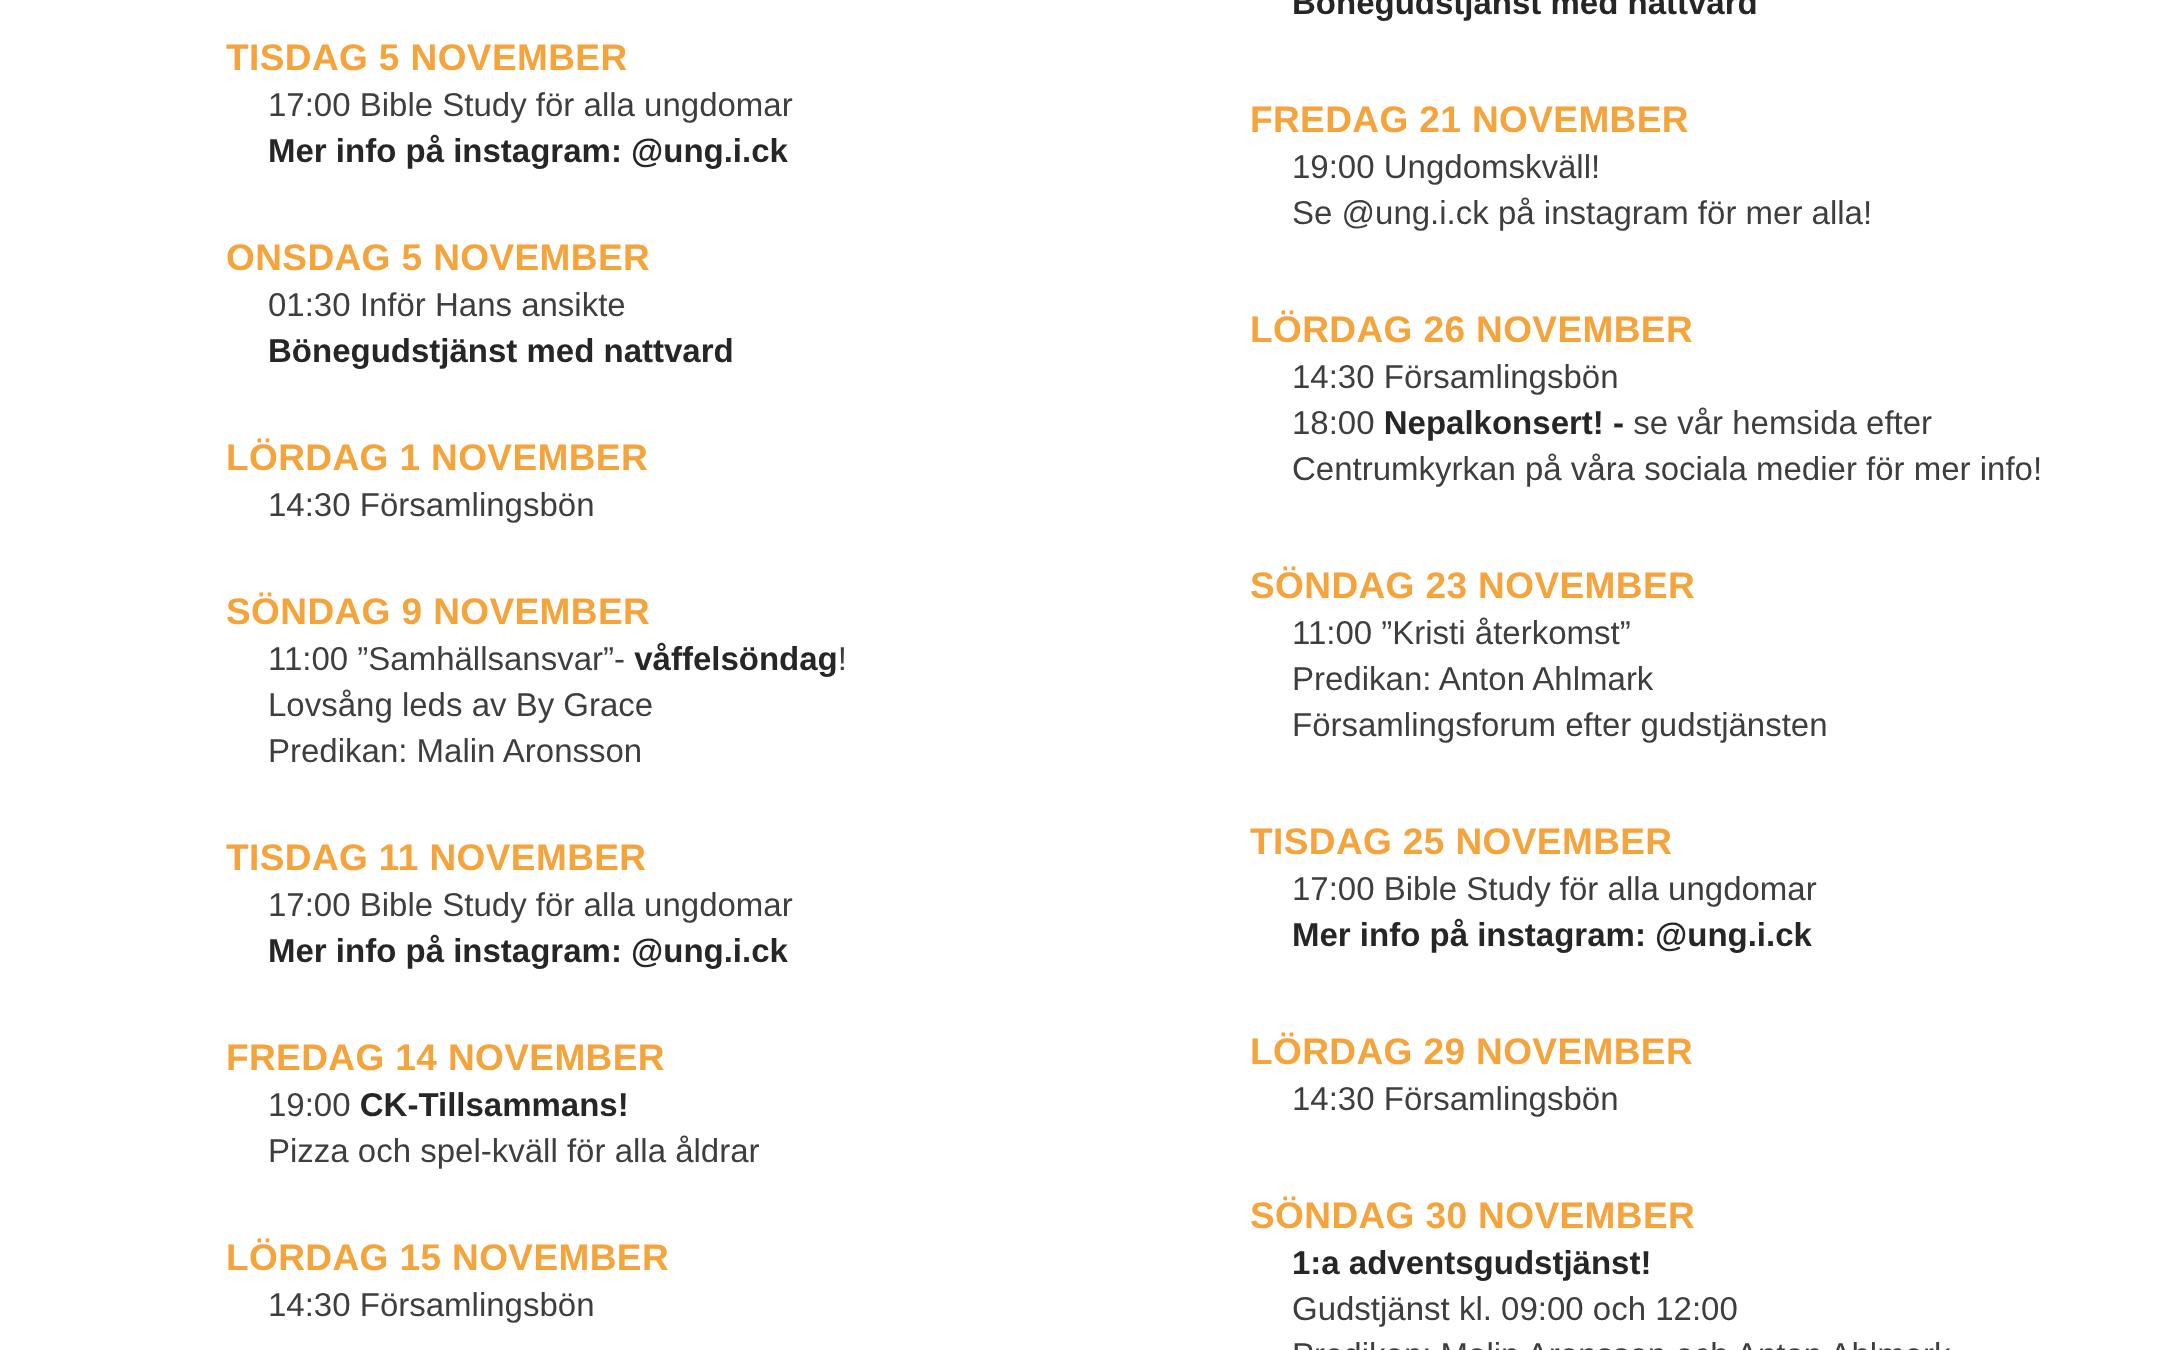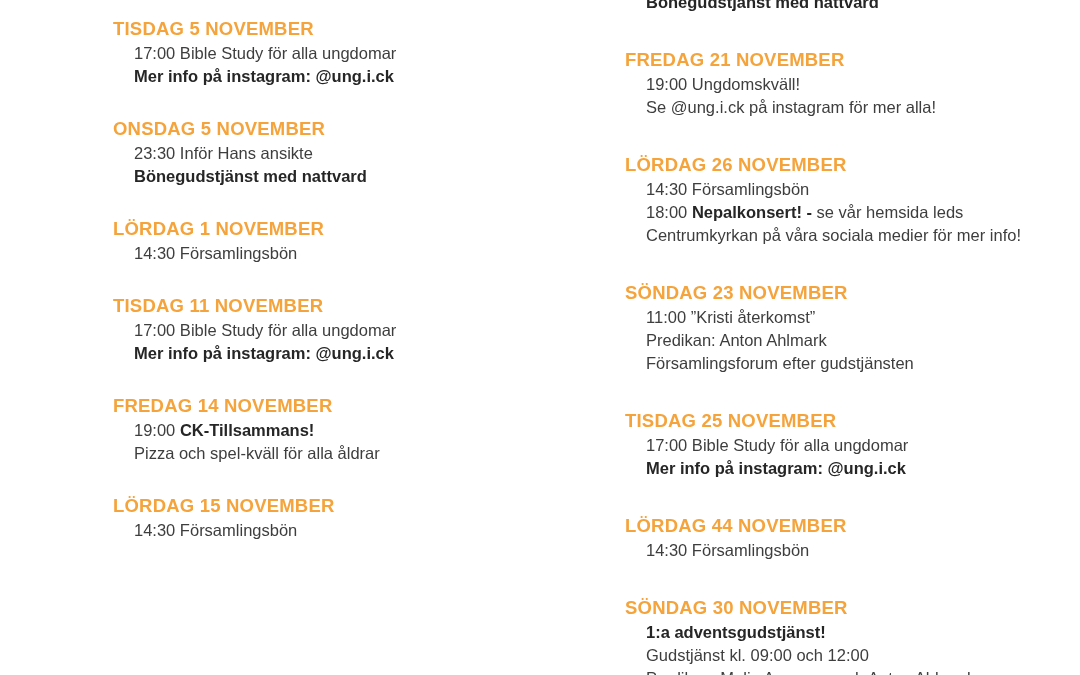--- a/index.html
+++ b/index.html
@@ -45,26 +45,32 @@
 
 <div>
   <div class="column column-left">
       <div class="day-block">
         <div class="day-heading">TISDAG 5 NOVEMBER</div>
         <div class="event-line"><span>17:00 Bible Study för alla ungdomar</span></div>
         <div class="event-line"><b>Mer info på instagram: @ung.i.ck</b></div>
       </div>
       <div class="day-block">
         <div class="day-heading">ONSDAG 5 NOVEMBER</div>
-        <div class="event-line"><span>23:30 Inför Hans ansikte</span></div>
+        <div class="event-line"><span>01:30 Inför Hans ansikte</span></div>
         <div class="event-line"><b>Bönegudstjänst med nattvard</b></div>
       </div>
       <div class="day-block">
         <div class="day-heading">LÖRDAG 1 NOVEMBER</div>
         <div class="event-line"><span>14:30 Församlingsbön</span></div>
+      </div>
+      <div class="day-block">
+        <div class="day-heading">SÖNDAG 9 NOVEMBER</div>
+        <div class="event-line"><span>11:00 ”Samhällsansvar”- </span><b>våffelsöndag</b><span>!</span></div>
+        <div class="event-line"><span>Lovsång leds av By Grace</span></div>
+        <div class="event-line"><span>Predikan: Malin Aronsson</span></div>
       </div>
       <div class="day-block">
         <div class="day-heading">TISDAG 11 NOVEMBER</div>
         <div class="event-line"><span>17:00 Bible Study för alla ungdomar</span></div>
         <div class="event-line"><b>Mer info på instagram: @ung.i.ck</b></div>
       </div>
       <div class="day-block">
         <div class="day-heading">FREDAG 14 NOVEMBER</div>
         <div class="event-line"><span>19:00 </span><b>CK-Tillsammans!</b></div>
         <div class="event-line"><span>Pizza och spel-kväll för alla åldrar</span></div>
@@ -79,36 +85,36 @@
         <div class="event-line"><b>Bönegudstjänst med nattvard</b></div>
       </div>
       <div class="day-block">
         <div class="day-heading">FREDAG 21 NOVEMBER</div>
         <div class="event-line"><span>19:00 Ungdomskväll!</span></div>
         <div class="event-line"><span>Se @ung.i.ck på instagram för mer alla!</span></div>
       </div>
       <div class="day-block">
         <div class="day-heading">LÖRDAG 26 NOVEMBER</div>
         <div class="event-line"><span>14:30 Församlingsbön</span></div>
-        <div class="event-line"><span>18:00 </span><b>Nepalkonsert! -</b><span> se vår hemsida leds</span></div>
+        <div class="event-line"><span>18:00 </span><b>Nepalkonsert! -</b><span> se vår hemsida efter</span></div>
         <div class="event-line"><span>Centrumkyrkan på våra sociala medier för mer info!</span></div>
       </div>
       <div class="day-block">
         <div class="day-heading">SÖNDAG 23 NOVEMBER</div>
         <div class="event-line"><span>11:00 ”Kristi återkomst”</span></div>
         <div class="event-line"><span>Predikan: Anton Ahlmark</span></div>
         <div class="event-line"><span>Församlingsforum efter gudstjänsten</span></div>
       </div>
       <div class="day-block">
         <div class="day-heading">TISDAG 25 NOVEMBER</div>
         <div class="event-line"><span>17:00 Bible Study för alla ungdomar</span></div>
         <div class="event-line"><b>Mer info på instagram: @ung.i.ck</b></div>
       </div>
       <div class="day-block">
-        <div class="day-heading">LÖRDAG 44 NOVEMBER</div>
+        <div class="day-heading">LÖRDAG 29 NOVEMBER</div>
         <div class="event-line"><span>14:30 Församlingsbön</span></div>
       </div>
       <div class="day-block">
         <div class="day-heading">SÖNDAG 30 NOVEMBER</div>
         <div class="event-line"><b>1:a adventsgudstjänst!</b></div>
         <div class="event-line"><span>Gudstjänst kl. 09:00 och 12:00</span></div>
         <div class="event-line"><span>Predikan: Malin Aronsson och Anton Ahlmark</span></div>
       </div>
     </div>
 </div>

